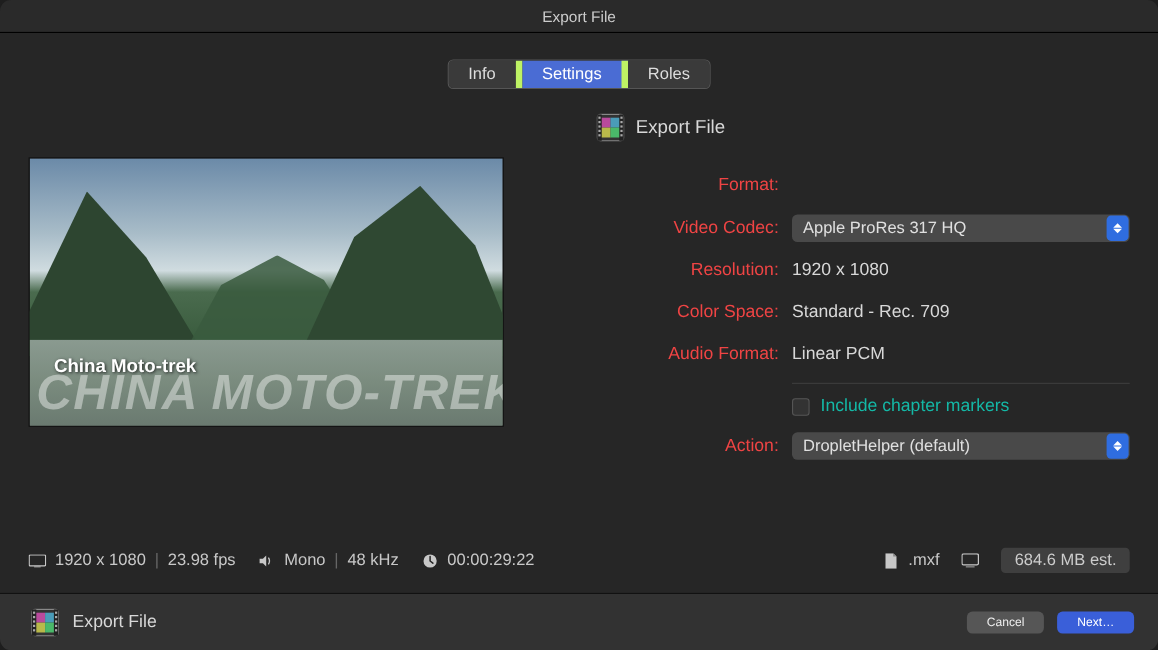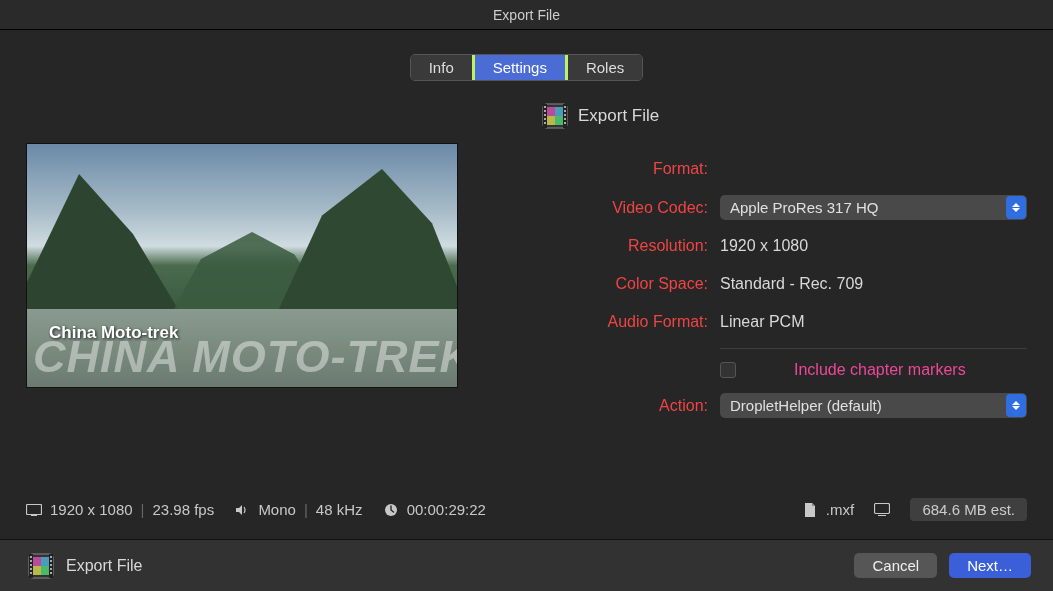--- a/index.html
+++ b/index.html
@@ -10,21 +10,21 @@
       width: 1053px;
       height: 591px;
       overflow: hidden;
       font-size: 14px;
     }
     .window {
       width: 100%;
       height: 100%;
       display: flex;
       flex-direction: column;
-      border-radius: 0;
+      border-radius: 10px;
       overflow: hidden;
     }
     .titlebar {
       height: 30px;
       background: #2a2a2a;
       display: flex;
       align-items: center;
       justify-content: center;
       color: #ccc;
       font-size: 14px;
@@ -47,21 +47,21 @@
       display: inline-flex;
       border-radius: 5px;
       overflow: hidden;
       border: 1px solid #555;
     }
     .tab {
       padding: 4px 18px;
       background: #3a3a3a;
       color: #ddd;
       font-size: 15px;
-      border-right: 3px solid #bef264;
+      border-right: 6px solid #bef264;
       cursor: default;
     }
     .tab:last-child { border-right: none; }
     .tab.active {
       background: #4a6cd4;
       color: #fff;
       text-align: center;
     }
     .content-row {
       display: flex;
@@ -222,23 +222,22 @@
       gap: 10px;
     }
     .checkbox {
       width: 16px;
       height: 16px;
       border: 1px solid #555;
       border-radius: 3px;
       background: #333;
     }
     .checkbox-label {
-      color: #ec4899;
+      color: #14b8a6;
       font-size: 16px;
-      margin-left: 48px;
     }
     .status-bar {
       display: flex;
       align-items: center;
       justify-content: space-between;
       padding-top: 22px;
       font-size: 15px;
       color: #c8c8c8;
     }
     .status-left, .status-right {
@@ -282,21 +281,21 @@
       font-size: 16px;
     }
     .footer-buttons {
       display: flex;
       gap: 12px;
     }
     .btn {
       border: none;
       border-radius: 5px;
       padding: 4px 18px;
-      font-size: 15px;
+      font-size: 11px;
       cursor: default;
       font-family: inherit;
     }
     .btn-default {
       background: #565656;
       color: #eee;
     }
     .btn-primary {
       background: #3a5fd9;
       color: #fff;

